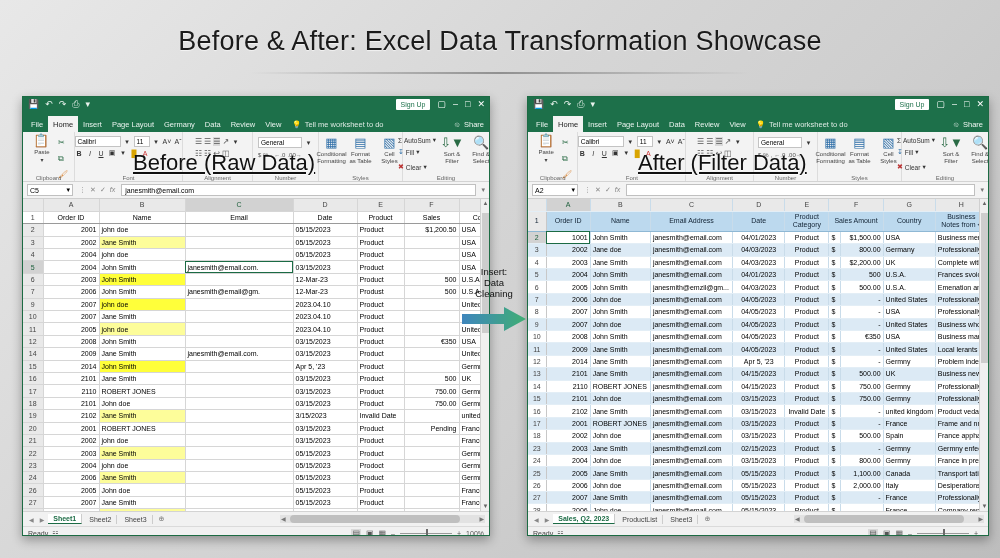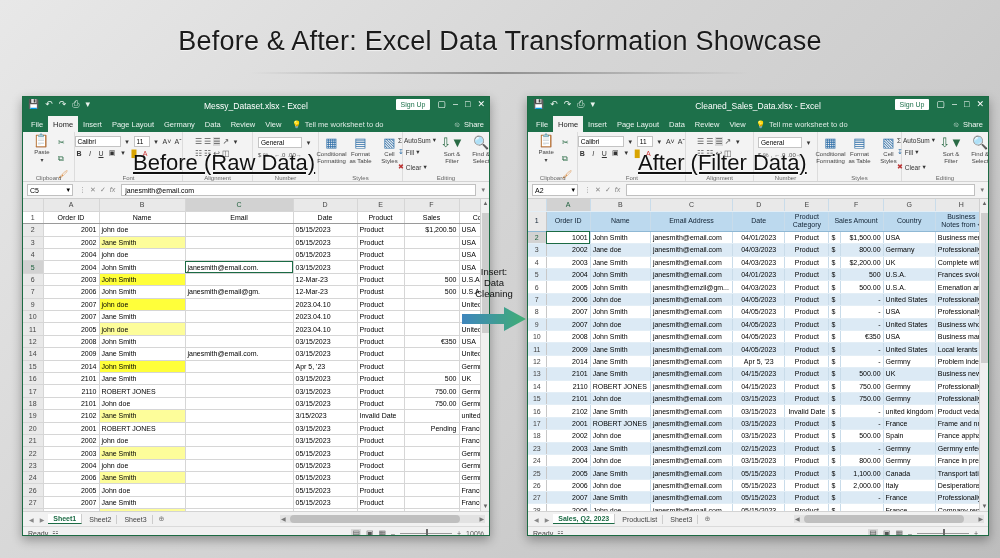--- a/index.html
+++ b/index.html
@@ -184,21 +184,20 @@
 <div class="xl" id="win-left">
 
   <div class="titlebar">
     <div class="qat">
       <span>💾</span>
       <span>↶</span>
       <span>↷</span>
       <span>⎙</span>
       <span>▾</span>
     </div>
-    <div class="win-title">Messy_Dataset.xlsx - Excel</div>
     <div class="tb-right">
       <span class="signup">Sign Up</span>
       <span class="gl">▢</span>
       <span class="gl">–</span>
       <span class="gl">□</span>
       <span class="gl">✕</span>
     </div>
   </div>
 
   <div class="tabsbar">
@@ -704,21 +703,20 @@
 <div class="xl" id="win-right">
 
   <div class="titlebar">
     <div class="qat">
       <span>💾</span>
       <span>↶</span>
       <span>↷</span>
       <span>⎙</span>
       <span>▾</span>
     </div>
-    <div class="win-title">Cleaned_Sales_Data.xlsx - Excel</div>
     <div class="tb-right">
       <span class="signup">Sign Up</span>
       <span class="gl">▢</span>
       <span class="gl">–</span>
       <span class="gl">□</span>
       <span class="gl">✕</span>
     </div>
   </div>
 
   <div class="tabsbar">

